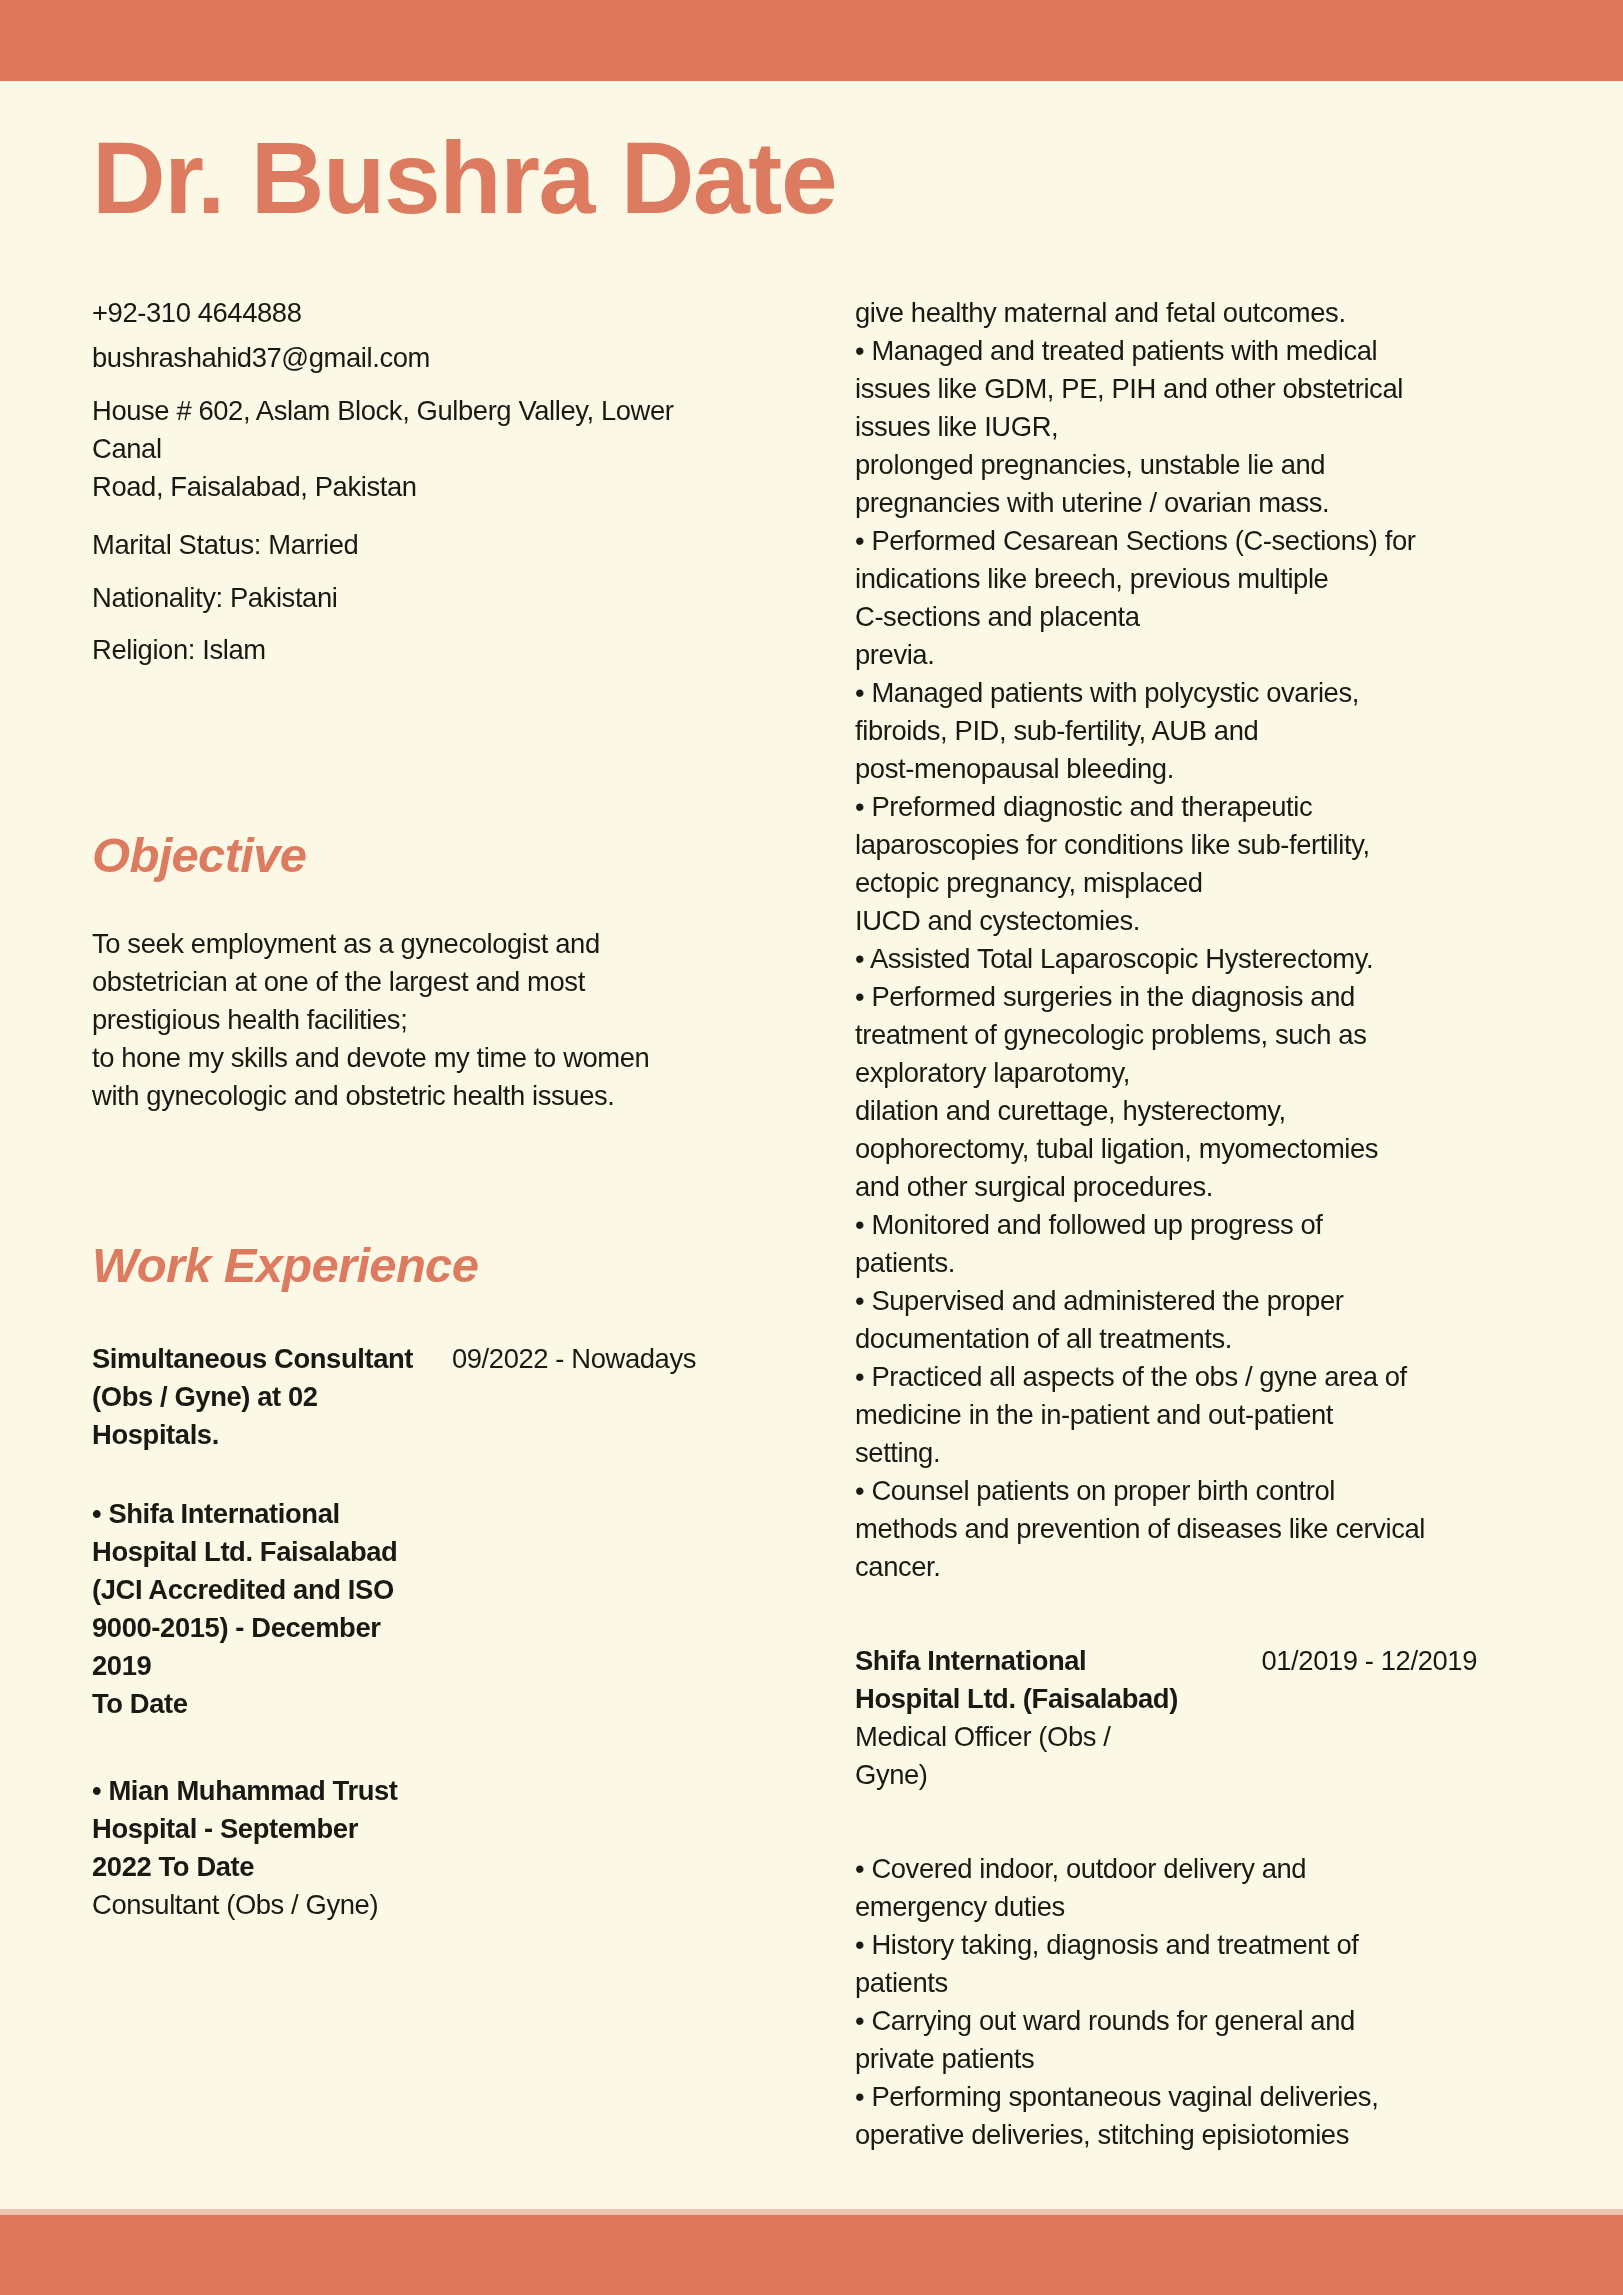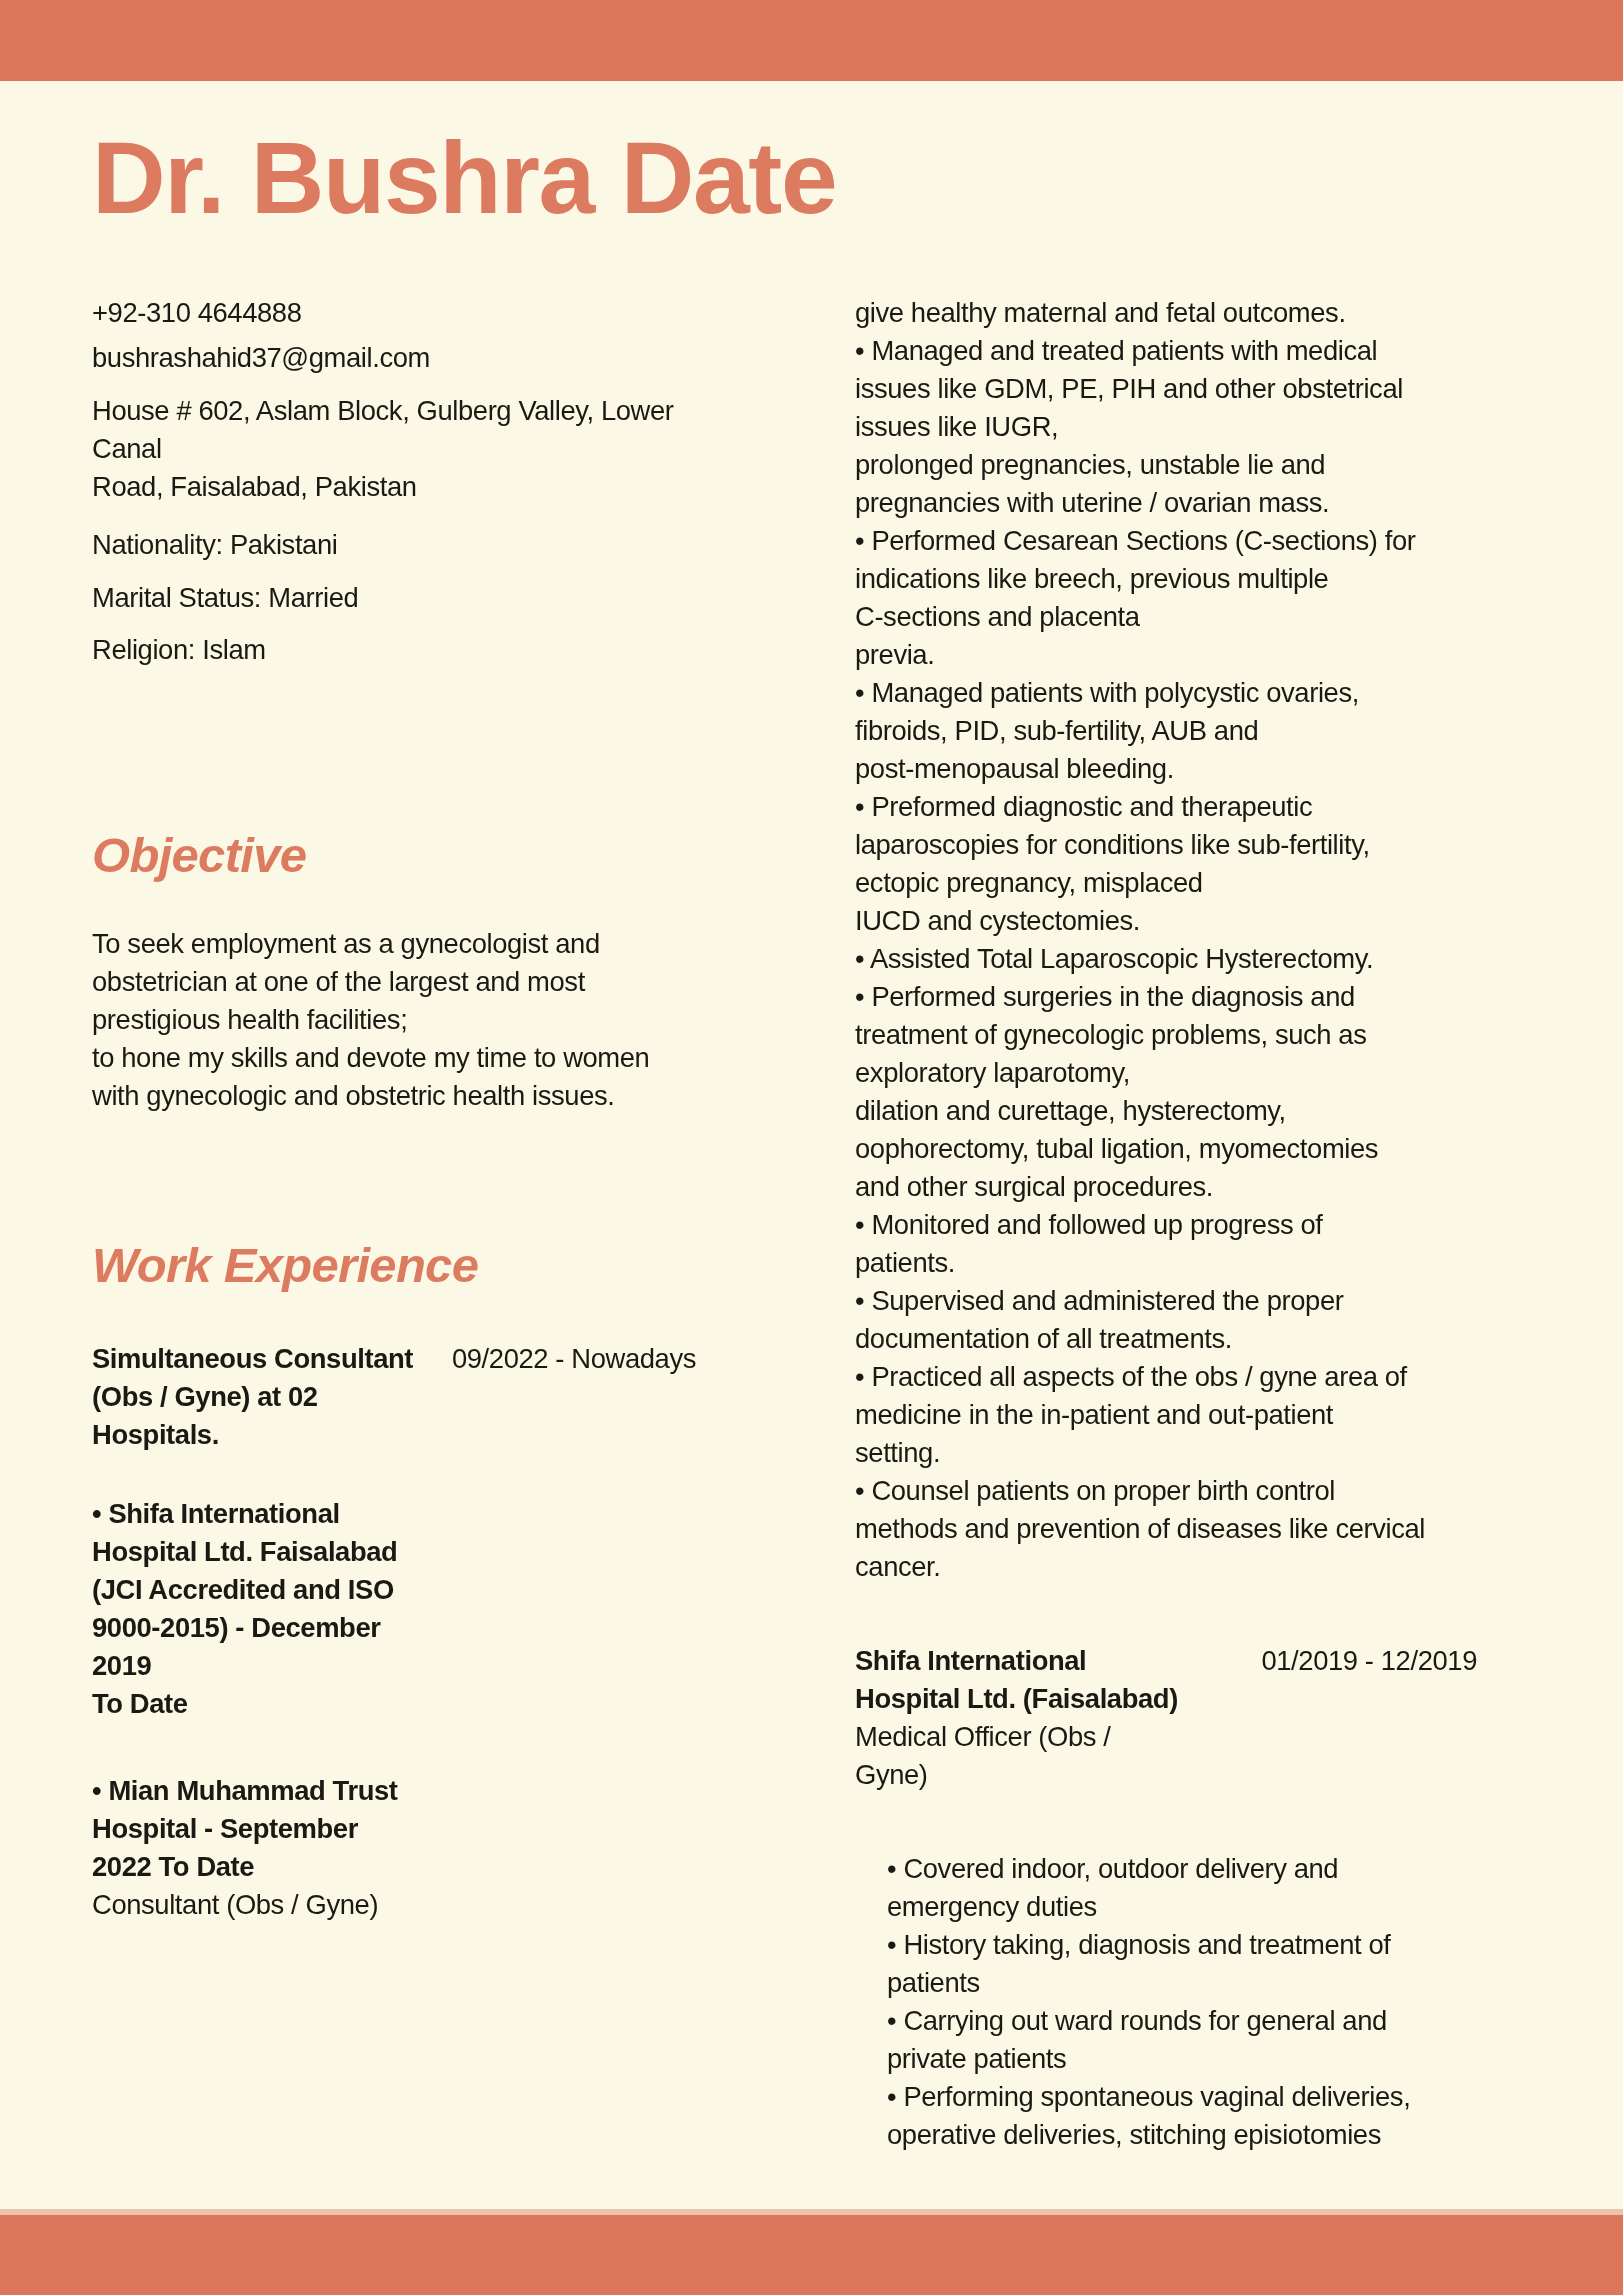--- a/index.html
+++ b/index.html
@@ -79,41 +79,41 @@
   }
   .job-title { font-weight: bold; }
   .job-dates { padding-right: 78px; white-space: nowrap; }
 
   .emp1 { margin-top: 41px; font-weight: bold; }
   .emp2-block { margin-top: 49px; }
   .emp2 { font-weight: bold; }
   .bullets-left { margin-top: 38px; }
 
   .col-right .job-header { margin-top: 56px; }
-  .bullets2 { margin-top: 56px; margin-left: 32px; }
+  .bullets2 { margin-top: 56px; }
 </style>
 </head>
 <body>
 
 <div class="topbar"></div>
 
 <div class="page">
 
   <h1>Dr. Bushra Date</h1>
 
   <div class="columns">
 
     <div class="col-left">
       <p class="mb10">+92-310 4644888</p>
       <p class="mb21">bushrashahid37@gmail.com</p>
       <p class="pre mb11">House # 602, Aslam Block, Gulberg Valley, Lower
 Canal
 Road, Faisalabad, Pakistan</p>
+      <p class="mb20">Marital Status: Married</p>
       <p class="mb20">Nationality: Pakistani</p>
-      <p class="mb20">Marital Status: Married</p>
       <p>Religion: Islam</p>
 
       <h2 class="h2-objective">Objective</h2>
       <p class="pre objective-text">To seek employment as a gynecologist and
 obstetrician at one of the largest and most
 prestigious health facilities;
 to hone my skills and devote my time to women
 with gynecologic and obstetric health issues.</p>
 
       <h2 class="h2-we">Work Experience</h2>

